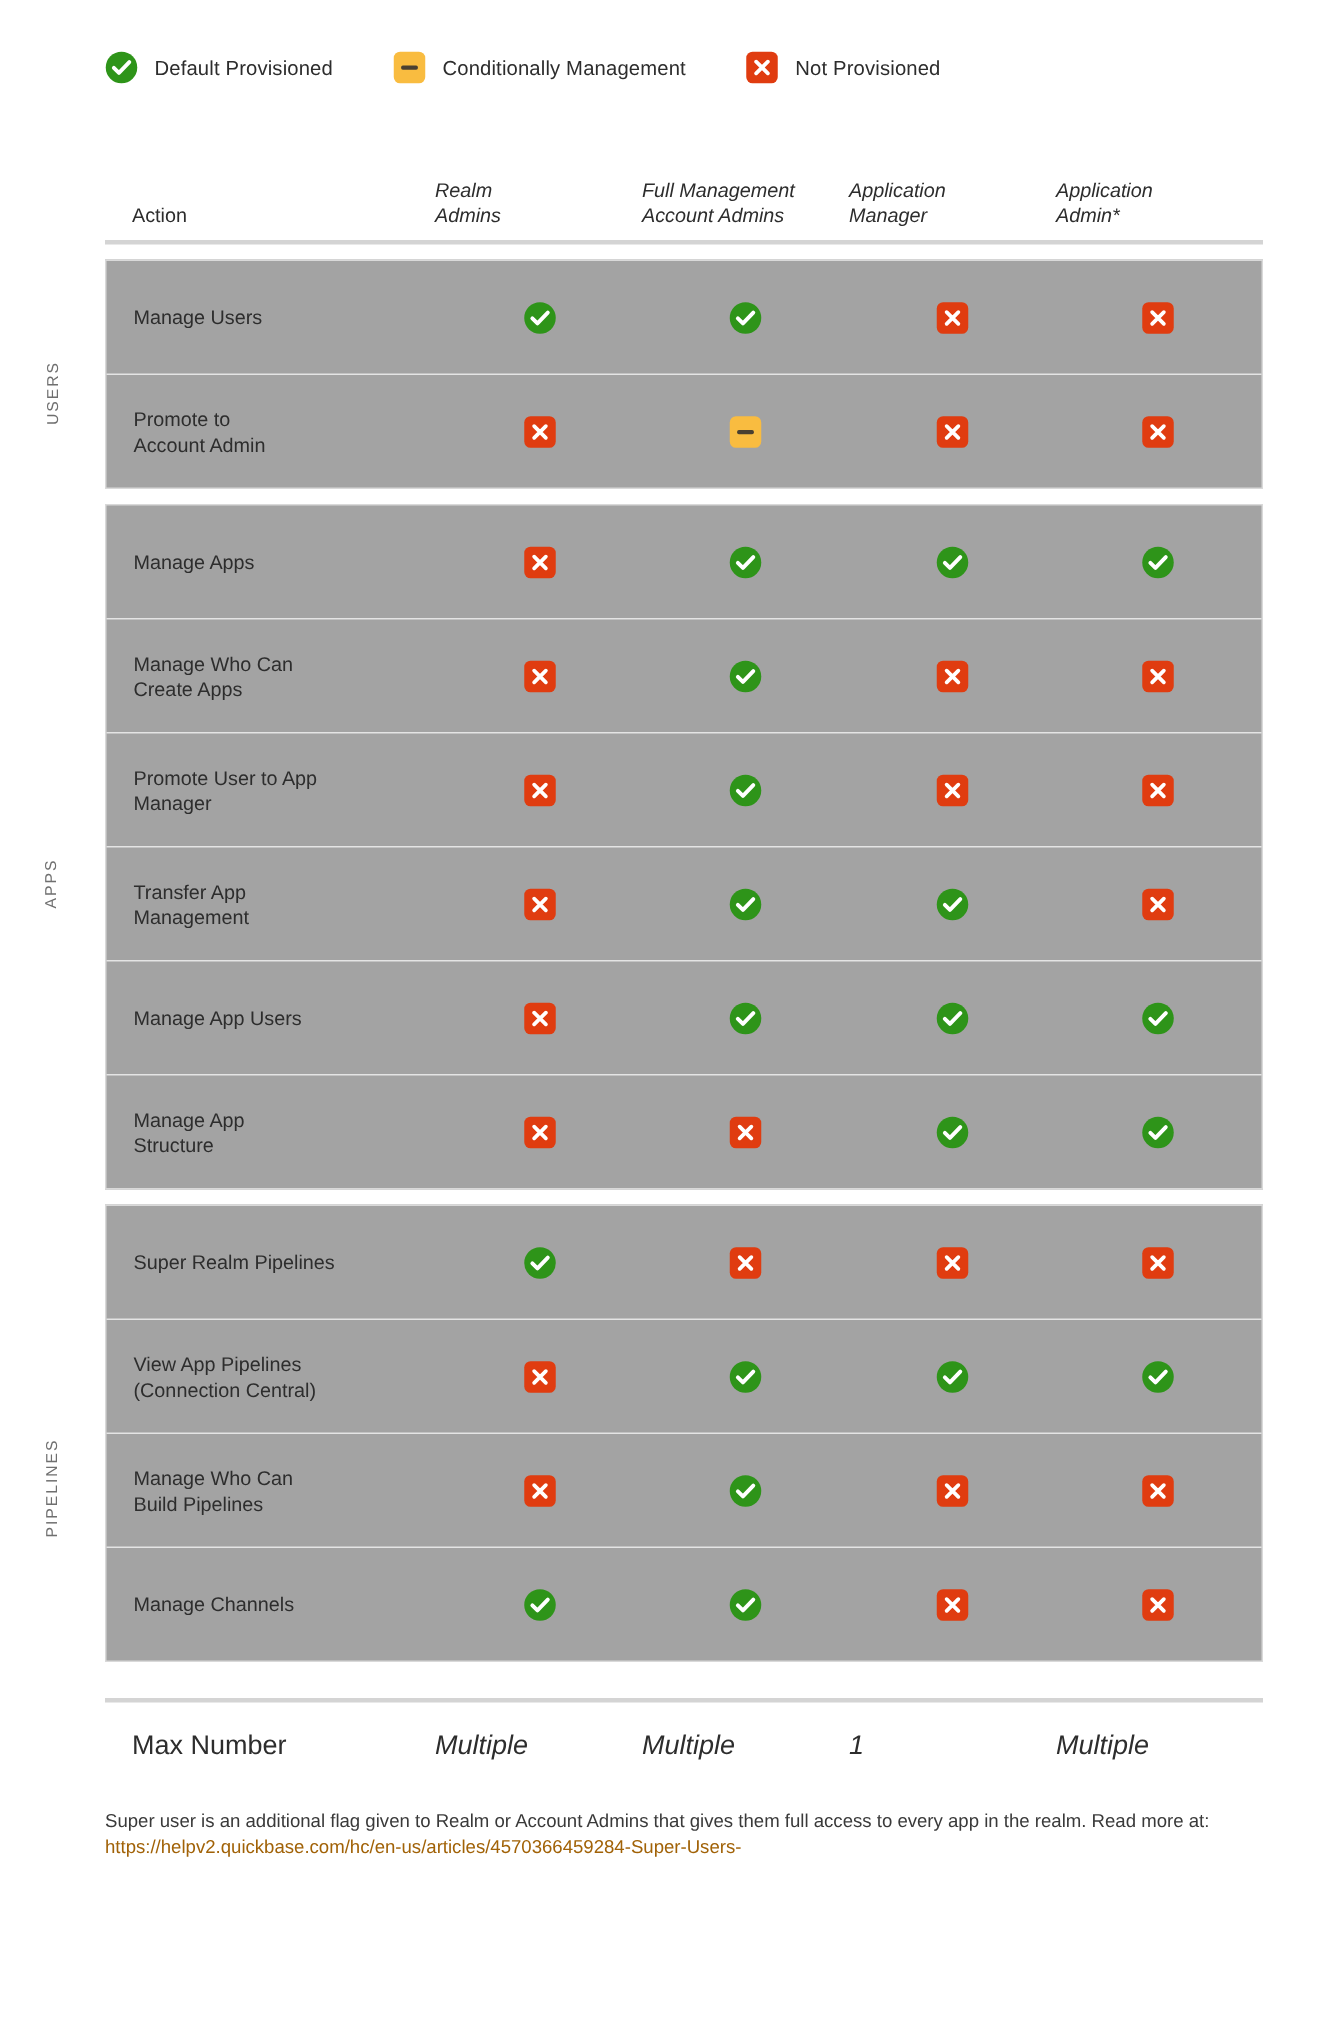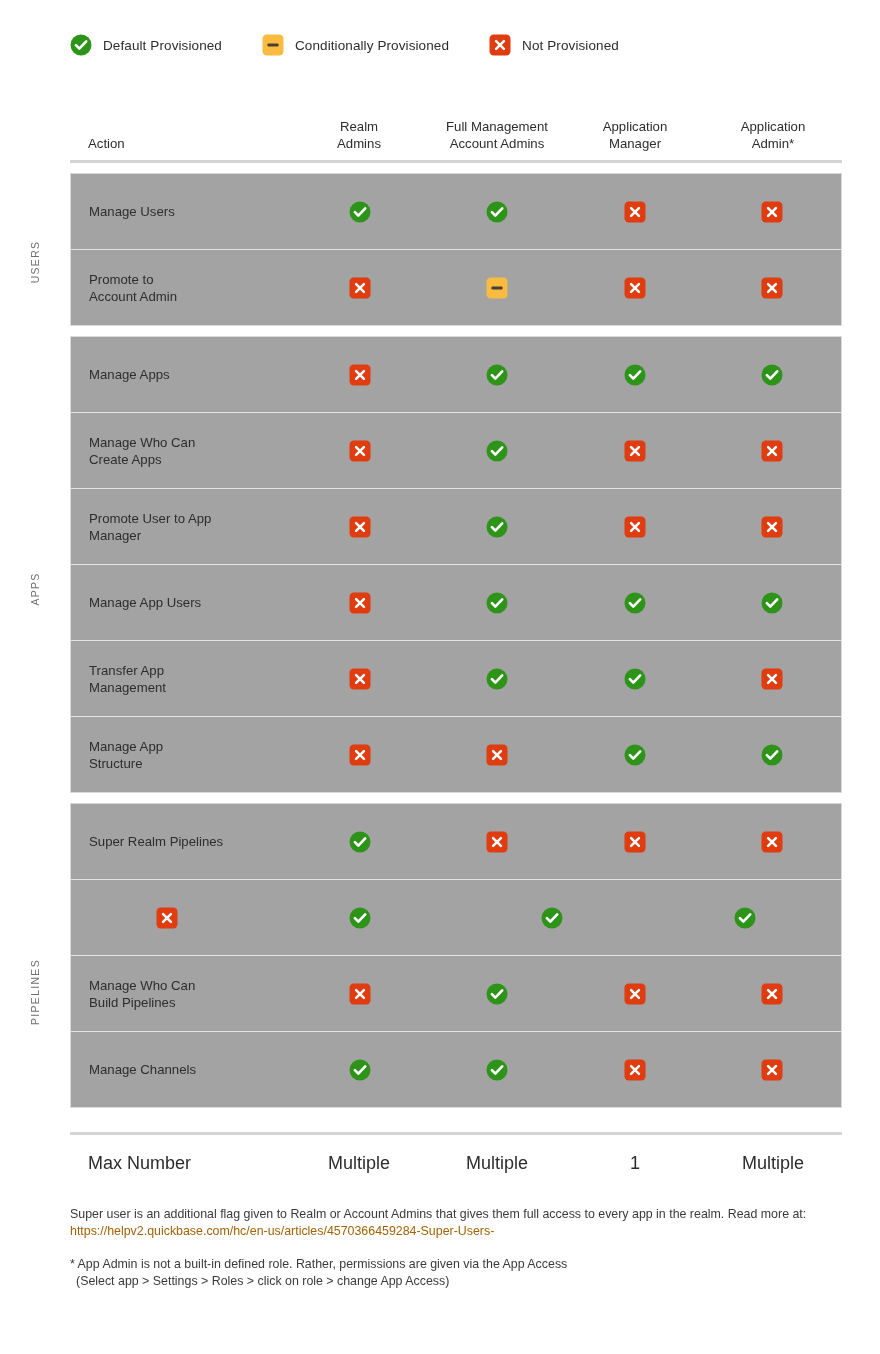--- a/index.html
+++ b/index.html
@@ -66,21 +66,22 @@
     box-sizing: content-box;
   }
   .col-action {
     width: 220px;
     flex: 0 0 220px;
     padding-left: 18px;
     box-sizing: border-box;
   }
   .col-v {
     flex: 1 1 0;
-    text-align: center;
+    text-align: left;
+    font-style: italic;
   }
   .thead .th {
     font-size: 13.2px;
     color: #2d2d2d;
     line-height: 17px;
   }
   .thead .th-action { font-size: 13.2px; }
 
   
   .section {
@@ -173,21 +174,21 @@
       </span>
       <span class="legend-label">Default Provisioned</span>
     </div>
     <div class="legend-item">
       <span class="ico">
         <svg width="22" height="22" viewBox="0 0 22 22">
           <rect x="0.5" y="0.5" width="21" height="21" rx="4.2" fill="#f9bc40"></rect>
           <rect x="5.4" y="9.6" width="11.2" height="2.9" rx="1.2" fill="#4a4031"></rect>
         </svg>
       </span>
-      <span class="legend-label">Conditionally Provisioned</span>
+      <span class="legend-label">Conditionally Management</span>
     </div>
     <div class="legend-item">
       <span class="ico">
         <svg width="22" height="22" viewBox="0 0 22 22">
           <rect x="0.5" y="0.5" width="21" height="21" rx="4.2" fill="#e03c10"></rect>
           <path d="M7.1 7.1 L14.9 14.9 M14.9 7.1 L7.1 14.9" fill="none" stroke="#ffffff" stroke-width="2.5" stroke-linecap="round"></path>
         </svg>
       </span>
       <span class="legend-label">Not Provisioned</span>
     </div>
@@ -401,57 +402,20 @@
             <span class="ico">
               <svg width="22" height="22" viewBox="0 0 22 22">
                 <rect x="0.5" y="0.5" width="21" height="21" rx="4.2" fill="#e03c10"></rect>
                 <path d="M7.1 7.1 L14.9 14.9 M14.9 7.1 L7.1 14.9" fill="none" stroke="#ffffff" stroke-width="2.5" stroke-linecap="round"></path>
               </svg>
             </span>
           </div>
         </div>
         <div class="row">
           <div class="col-action label">
-            <div>Manage App Users</div>
-          </div>
-          <div class="col-v cell">
-            <span class="ico">
-              <svg width="22" height="22" viewBox="0 0 22 22">
-                <rect x="0.5" y="0.5" width="21" height="21" rx="4.2" fill="#e03c10"></rect>
-                <path d="M7.1 7.1 L14.9 14.9 M14.9 7.1 L7.1 14.9" fill="none" stroke="#ffffff" stroke-width="2.5" stroke-linecap="round"></path>
-              </svg>
-            </span>
-          </div>
-          <div class="col-v cell">
-            <span class="ico">
-              <svg width="22" height="22" viewBox="0 0 22 22">
-                <circle cx="11" cy="11" r="10.5" fill="#2e9419"></circle>
-                <path d="M5.9 11.2 L9.3 14.6 L16.2 7.4" fill="none" stroke="#ffffff" stroke-width="2.6" stroke-linecap="round" stroke-linejoin="round"></path>
-              </svg>
-            </span>
-          </div>
-          <div class="col-v cell">
-            <span class="ico">
-              <svg width="22" height="22" viewBox="0 0 22 22">
-                <circle cx="11" cy="11" r="10.5" fill="#2e9419"></circle>
-                <path d="M5.9 11.2 L9.3 14.6 L16.2 7.4" fill="none" stroke="#ffffff" stroke-width="2.6" stroke-linecap="round" stroke-linejoin="round"></path>
-              </svg>
-            </span>
-          </div>
-          <div class="col-v cell">
-            <span class="ico">
-              <svg width="22" height="22" viewBox="0 0 22 22">
-                <circle cx="11" cy="11" r="10.5" fill="#2e9419"></circle>
-                <path d="M5.9 11.2 L9.3 14.6 L16.2 7.4" fill="none" stroke="#ffffff" stroke-width="2.6" stroke-linecap="round" stroke-linejoin="round"></path>
-              </svg>
-            </span>
-          </div>
-        </div>
-        <div class="row">
-          <div class="col-action label">
             <div>Transfer App</div>
             <div>Management</div>
           </div>
           <div class="col-v cell">
             <span class="ico">
               <svg width="22" height="22" viewBox="0 0 22 22">
                 <rect x="0.5" y="0.5" width="21" height="21" rx="4.2" fill="#e03c10"></rect>
                 <path d="M7.1 7.1 L14.9 14.9 M14.9 7.1 L7.1 14.9" fill="none" stroke="#ffffff" stroke-width="2.5" stroke-linecap="round"></path>
               </svg>
             </span>
@@ -476,20 +440,57 @@
             <span class="ico">
               <svg width="22" height="22" viewBox="0 0 22 22">
                 <rect x="0.5" y="0.5" width="21" height="21" rx="4.2" fill="#e03c10"></rect>
                 <path d="M7.1 7.1 L14.9 14.9 M14.9 7.1 L7.1 14.9" fill="none" stroke="#ffffff" stroke-width="2.5" stroke-linecap="round"></path>
               </svg>
             </span>
           </div>
         </div>
         <div class="row">
           <div class="col-action label">
+            <div>Manage App Users</div>
+          </div>
+          <div class="col-v cell">
+            <span class="ico">
+              <svg width="22" height="22" viewBox="0 0 22 22">
+                <rect x="0.5" y="0.5" width="21" height="21" rx="4.2" fill="#e03c10"></rect>
+                <path d="M7.1 7.1 L14.9 14.9 M14.9 7.1 L7.1 14.9" fill="none" stroke="#ffffff" stroke-width="2.5" stroke-linecap="round"></path>
+              </svg>
+            </span>
+          </div>
+          <div class="col-v cell">
+            <span class="ico">
+              <svg width="22" height="22" viewBox="0 0 22 22">
+                <circle cx="11" cy="11" r="10.5" fill="#2e9419"></circle>
+                <path d="M5.9 11.2 L9.3 14.6 L16.2 7.4" fill="none" stroke="#ffffff" stroke-width="2.6" stroke-linecap="round" stroke-linejoin="round"></path>
+              </svg>
+            </span>
+          </div>
+          <div class="col-v cell">
+            <span class="ico">
+              <svg width="22" height="22" viewBox="0 0 22 22">
+                <circle cx="11" cy="11" r="10.5" fill="#2e9419"></circle>
+                <path d="M5.9 11.2 L9.3 14.6 L16.2 7.4" fill="none" stroke="#ffffff" stroke-width="2.6" stroke-linecap="round" stroke-linejoin="round"></path>
+              </svg>
+            </span>
+          </div>
+          <div class="col-v cell">
+            <span class="ico">
+              <svg width="22" height="22" viewBox="0 0 22 22">
+                <circle cx="11" cy="11" r="10.5" fill="#2e9419"></circle>
+                <path d="M5.9 11.2 L9.3 14.6 L16.2 7.4" fill="none" stroke="#ffffff" stroke-width="2.6" stroke-linecap="round" stroke-linejoin="round"></path>
+              </svg>
+            </span>
+          </div>
+        </div>
+        <div class="row">
+          <div class="col-action label">
             <div>Manage App</div>
             <div>Structure</div>
           </div>
           <div class="col-v cell">
             <span class="ico">
               <svg width="22" height="22" viewBox="0 0 22 22">
                 <rect x="0.5" y="0.5" width="21" height="21" rx="4.2" fill="#e03c10"></rect>
                 <path d="M7.1 7.1 L14.9 14.9 M14.9 7.1 L7.1 14.9" fill="none" stroke="#ffffff" stroke-width="2.5" stroke-linecap="round"></path>
               </svg>
             </span>
@@ -552,20 +553,24 @@
           <div class="col-v cell">
             <span class="ico">
               <svg width="22" height="22" viewBox="0 0 22 22">
                 <rect x="0.5" y="0.5" width="21" height="21" rx="4.2" fill="#e03c10"></rect>
                 <path d="M7.1 7.1 L14.9 14.9 M14.9 7.1 L7.1 14.9" fill="none" stroke="#ffffff" stroke-width="2.5" stroke-linecap="round"></path>
               </svg>
             </span>
           </div>
         </div>
         <div class="row">
+          <div class="col-action label">
+            <div>View App Pipelines</div>
+            <div>(Connection Central)</div>
+          </div>
           <div class="col-v cell">
             <span class="ico">
               <svg width="22" height="22" viewBox="0 0 22 22">
                 <rect x="0.5" y="0.5" width="21" height="21" rx="4.2" fill="#e03c10"></rect>
                 <path d="M7.1 7.1 L14.9 14.9 M14.9 7.1 L7.1 14.9" fill="none" stroke="#ffffff" stroke-width="2.5" stroke-linecap="round"></path>
               </svg>
             </span>
           </div>
           <div class="col-v cell">
             <span class="ico">
@@ -688,17 +693,13 @@
     <div class="side-label" style="top: 360px; height: 457px;">
       <span>APPS</span>
     </div>
     <div class="side-label" style="top: 839px; height: 305px;">
       <span>PIPELINES</span>
     </div>
   </div>
 
 <div class="notes">
   <p class="note-p"><span>Super user is an additional flag given to Realm or Account Admins that gives them full access to every app in the realm. Read more at: </span><a class="link" href="#">https://helpv2.quickbase.com/hc/en-us/articles/4570366459284-Super-Users-</a></p>
-  <p class="note-p last">
-    <span>* App Admin is not a built-in defined role. Rather, permissions are given via the App Access</span><br>
-    <span class="indent">(Select app &gt; Settings &gt; Roles &gt; click on role &gt; change App Access)</span>
-  </p>
 </div>
 
 </body></html>

